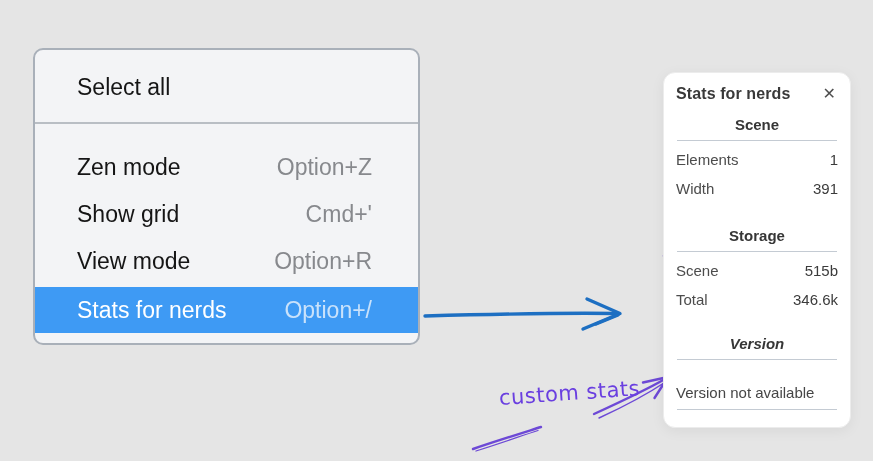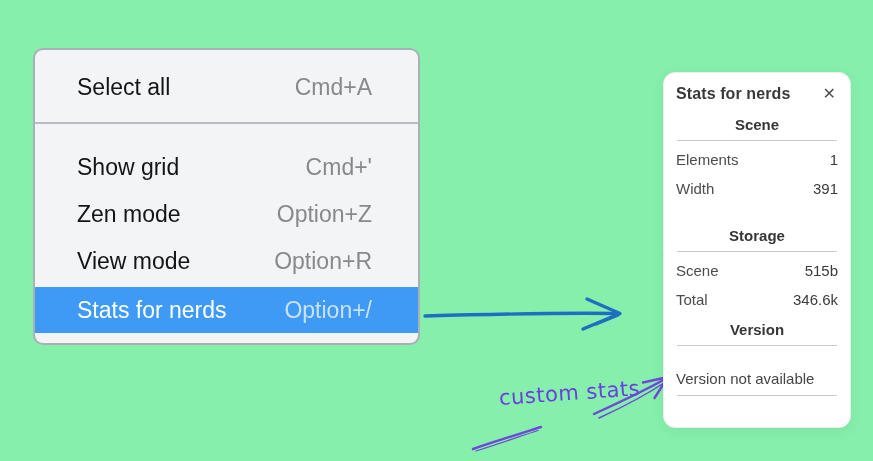--- a/index.html
+++ b/index.html
@@ -1,18 +1,18 @@
 <!DOCTYPE html>
 <html><head>
 <meta charset="utf-8">
 <style>
   html,body{margin:0;padding:0;background:#ffffff;}
   .canvas{
     position:relative;width:873px;height:461px;overflow:hidden;
-    background:#86efac;font-family:"Liberation Sans",sans-serif;
+    background:#e5e5e5;font-family:"Liberation Sans",sans-serif;
   }
 
   
   .menu{
     position:absolute;left:33px;top:48px;width:387px;height:297px;
     box-sizing:border-box;background:#f3f4f6;
     border:2px solid #a9b0b9;border-radius:10px;
     padding-top:10px;overflow:hidden;
   }
   .menu-item{
@@ -33,21 +33,21 @@
     box-sizing:border-box;background:#ffffff;
     border:1px solid #ececec;border-radius:12px;
     box-shadow:0 3px 14px rgba(0,0,0,0.06);
     padding:11px 12px 8px 12px;font-size:15px;color:#454545;
   }
   .panel-header{display:flex;justify-content:space-between;align-items:center;}
   .panel-title{font-weight:bold;font-size:16px;color:#393939;letter-spacing:0.1px;}
   .panel-close{font-size:16px;color:#4f4f4f;cursor:pointer;line-height:1;padding:2px;}
   .sec-h{font-weight:bold;text-align:center;font-size:15px;color:#363636;margin-top:12px;}
   .sec-h.storage{margin-top:24px;}
-  .sec-h.version{margin-top:7px;}
+  .sec-h.version{margin-top:21px;font-style:italic;}
   .sec-div{border-top:1px solid #c4cbd3;margin:7px 1px 4px 1px;}
   .stat-row{display:flex;justify-content:space-between;line-height:29px;gap:36px;}
   .stat-label{color:#4c4c4c;}
   .stat-value{color:#3b3b3b;}
   .version-status{line-height:26px;margin-top:20px;color:#464646;}
   .sec-div.bottom{margin-top:3px;}
 
   
   .overlay{position:absolute;left:0;top:0;width:873px;height:461px;pointer-events:none;}
   .custom-stats-label{
@@ -57,30 +57,29 @@
   }
 </style>
 </head>
 <body>
 
 <div class="canvas">
 
   <div class="menu">
     <div class="menu-item first">
       <span class="mi-label">Select all</span>
-      <span class="mi-shortcut">Cmd+A</span>
     </div>
     <div class="menu-sep"></div>
     <div class="menu-item">
+      <span class="mi-label">Zen mode</span>
+      <span class="mi-shortcut">Option+Z</span>
+    </div>
+    <div class="menu-item">
       <span class="mi-label">Show grid</span>
       <span class="mi-shortcut">Cmd+'</span>
-    </div>
-    <div class="menu-item">
-      <span class="mi-label">Zen mode</span>
-      <span class="mi-shortcut">Option+Z</span>
     </div>
     <div class="menu-item">
       <span class="mi-label">View mode</span>
       <span class="mi-shortcut">Option+R</span>
     </div>
     <div class="menu-item selected">
       <span class="mi-label">Stats for nerds</span>
       <span class="mi-shortcut">Option+/</span>
     </div>
   </div>

